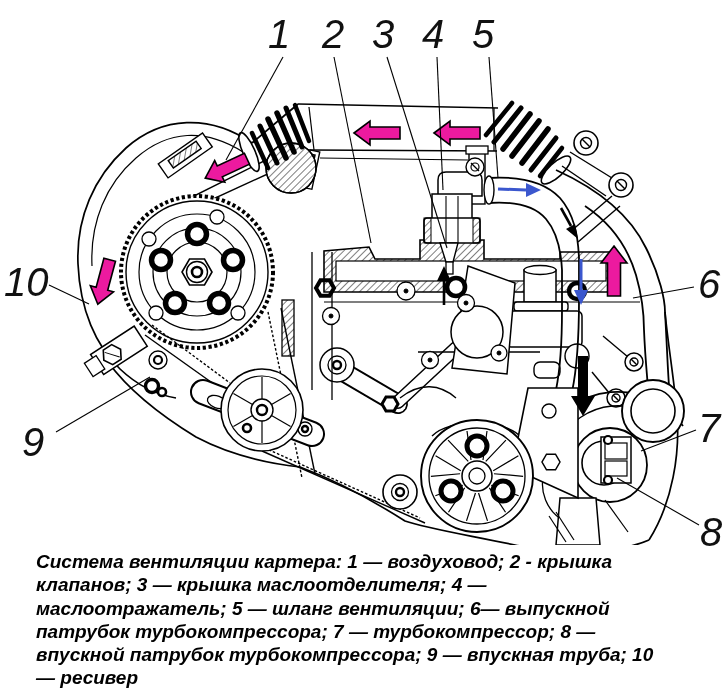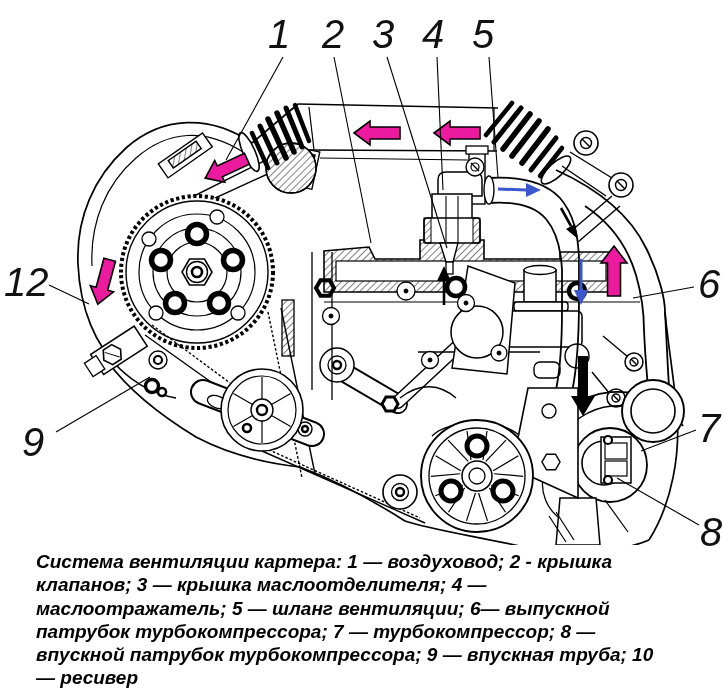--- a/index.html
+++ b/index.html
@@ -381,21 +381,21 @@
 
 <div class="callout" style="left:268px;top:14px;">1</div>
 <div class="callout" style="left:322px;top:14px;">2</div>
 <div class="callout" style="left:372px;top:14px;">3</div>
 <div class="callout" style="left:422px;top:14px;">4</div>
 <div class="callout" style="left:472px;top:14px;">5</div>
 <div class="callout" style="left:698px;top:264px;">6</div>
 <div class="callout" style="left:698px;top:408px;">7</div>
 <div class="callout" style="left:700px;top:512px;">8</div>
 <div class="callout" style="left:22px;top:422px;">9</div>
-<div class="callout" style="left:4px;top:262px;">12</div>
+<div class="callout" style="left:4px;top:262px;">10</div>
 
 <div class="caption">Система вентиляции картера: 1 — воздуховод; 2 - крышка
 клапанов; 3 — крышка маслоотделителя; 4 —
 маслоотражатель; 5 — шланг вентиляции; 6— выпускной
 патрубок турбокомпрессора; 7 — турбокомпрессор; 8 —
 впускной патрубок турбокомпрессора; 9 — впускная труба; 10
 — ресивер</div>
 
 </div>
 

